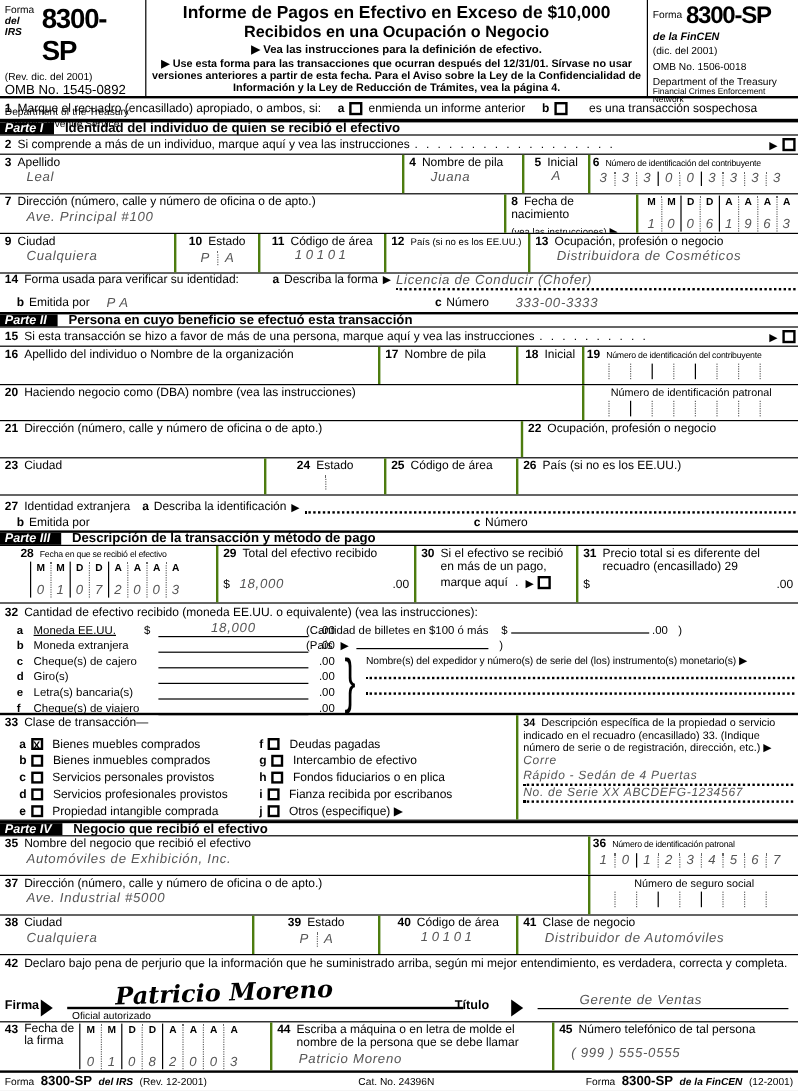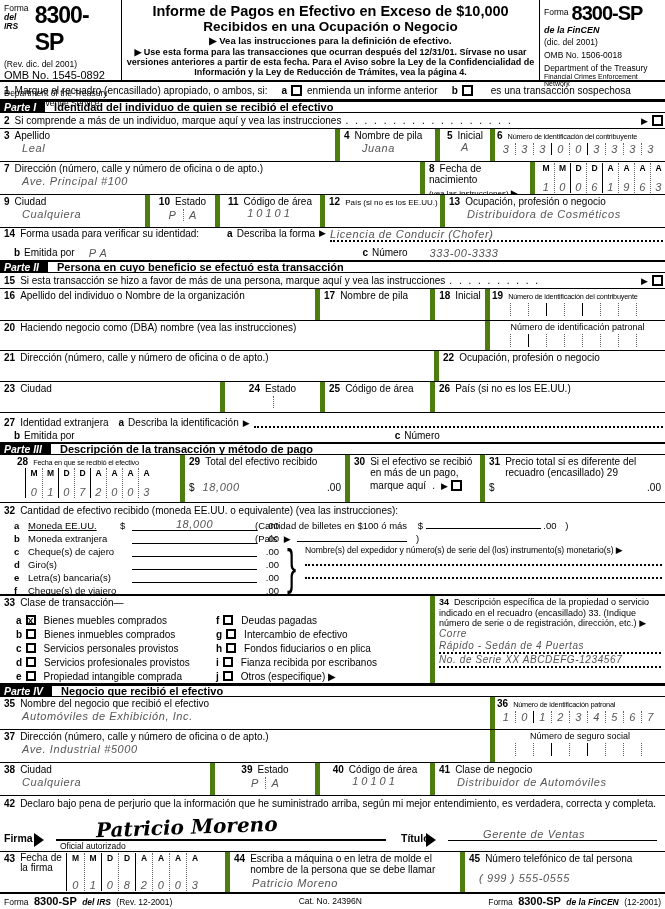--- a/index.html
+++ b/index.html
@@ -3,21 +3,21 @@
 <meta charset="utf-8">
 <style>
   * { box-sizing: border-box; margin: 0; padding: 0; }
   html,body { background:#e8e8e8; }
   .page {
     width:665px; height:909px; margin:0 auto; background:#fff; color:#000;
     font-family:"Liberation Sans", sans-serif; font-size:10px; position:relative;
     overflow:hidden;
   }
   .r { display:flex; border-bottom:1px solid #000; position:relative; }
-  .c { border-left:5px solid #4d7c0f; padding:1px 4px; position:relative; overflow:hidden; }
+  .c { border-left:2px solid #4d7c0f; padding:1px 4px; position:relative; overflow:hidden; }
   .c.first { border-left:none; }
   .n { font-weight:bold; margin-right:5px; }
   .ltr { font-weight:bold; margin:0 4px; }
   .sm { font-size:8px; }
   .xs { font-size:7.3px; letter-spacing:-0.2px; }
   .hw { font-style:italic; color:#555; font-size:11px; letter-spacing:0.6px; white-space:nowrap; }
   .hwsp { letter-spacing:3px; }
   .val { margin-left:18px; margin-top:1px; }
   .cb { display:inline-block; width:11px; height:11px; border:2px solid #000; text-align:center;
         line-height:8px; font-size:9px; font-weight:bold; vertical-align:middle; flex:none; }
@@ -630,21 +630,21 @@
     <span style="line-height:11px;">Declaro bajo pena de perjurio que la información que he suministrado arriba, según mi mejor entendimiento, es verdadera, correcta y completa.</span>
   </div>
 
   <div class="r" style="height:31px; border-bottom:1px solid #000;">
     <span style="position:absolute; left:4px; bottom:7px; font-weight:bold; font-size:10.5px;">Firma</span>
     <span class="tri" style="position:absolute; left:34px; bottom:4px;"></span>
     <div style="position:absolute; left:56px; bottom:10px; width:330px; border-bottom:2px solid #000;">
       <span class="sig" style="margin-left:40px;">Patricio Moreno</span>
     </div>
     <span style="position:absolute; left:60px; bottom:0; font-size:8.5px;">Oficial autorizado</span>
-    <span style="position:absolute; left:401px; bottom:7px; font-weight:bold; font-size:10.5px;">Título</span>
+    <span style="position:absolute; left:379px; bottom:7px; font-weight:bold; font-size:10.5px;">Título</span>
     <span class="tri" style="position:absolute; left:426px; bottom:4px;"></span>
     <div style="position:absolute; left:448px; bottom:10px; right:8px; border-bottom:1.5px solid #000;">
       <span class="hw" style="margin-left:35px;">Gerente de Ventas</span>
     </div>
   </div>
 
   <div class="r" style="height:42px; border-bottom:2px solid #000;">
     <div class="c first" style="width:225px; padding:1px 0 1px 4px; display:flex;">
       <span class="n">43</span>
       <span style="width:46px; line-height:10px;">Fecha de la firma</span>

